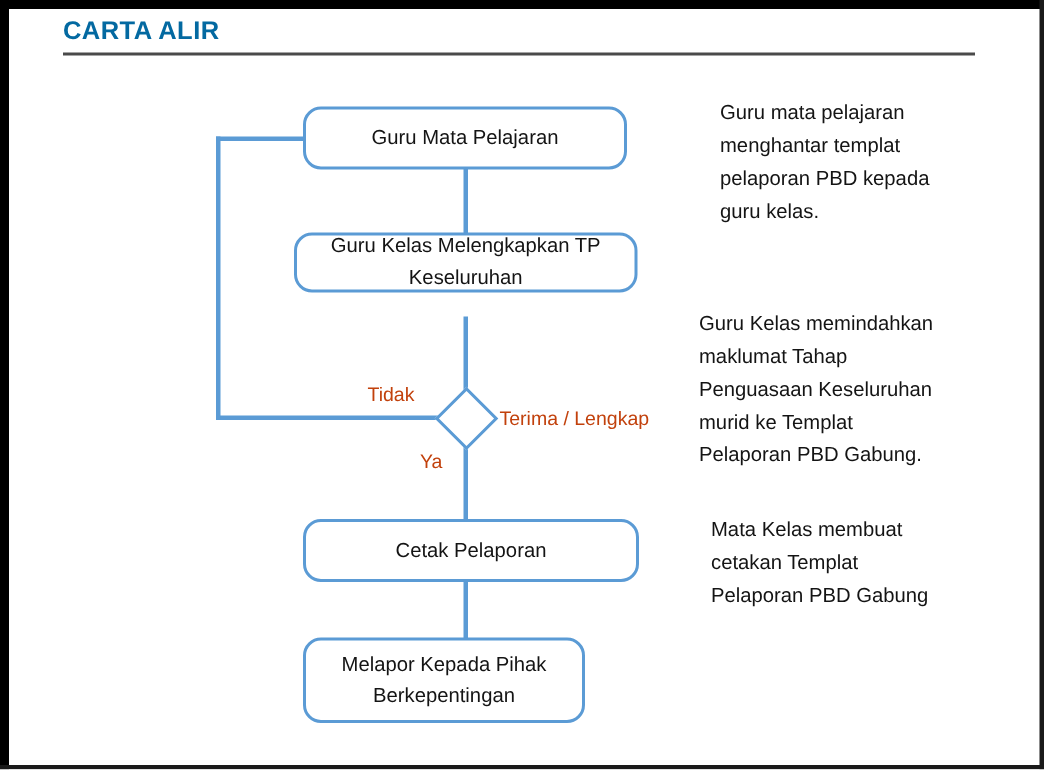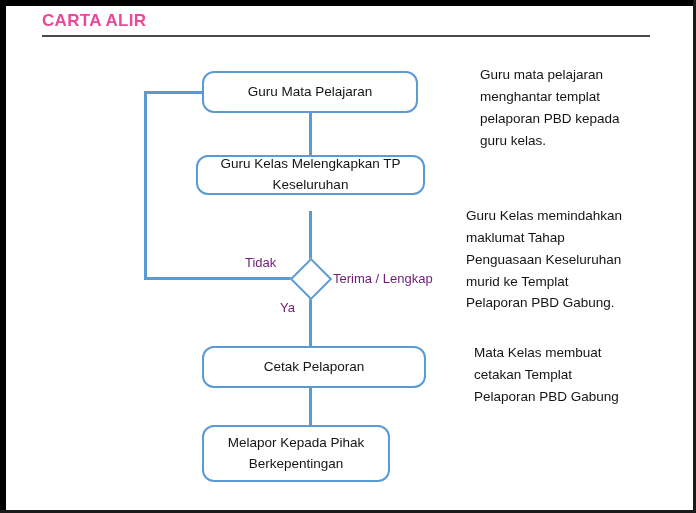--- a/index.html
+++ b/index.html
@@ -25,21 +25,21 @@
   #frame-right  { position:absolute; left:693px;top:0;   width:3px;   height:513px;background:#1a1a1a; }
 
   
   #title {
     position: absolute;
     left: 42px;
     top: 11px;
     font-size: 17px;
     font-weight: bold;
     letter-spacing: 0.3px;
-    color: #ec4899;
+    color: #0369a1;
     white-space: nowrap;
   }
   #title-rule {
     position: absolute;
     left: 42px;
     top: 35px;
     width: 608px;
     height: 2px;
     background: #4a4a4a;
   }
@@ -76,21 +76,21 @@
     height: 30px;
     box-sizing: border-box;
     border: 2px solid #5b9bd5;
     background: #ffffff;
     transform: rotate(45deg);
   }
 
   .edge-label {
     position: absolute;
     font-size: 13px;
-    color: #701a75;
+    color: #c2410c;
     white-space: nowrap;
   }
 
   
   .note {
     position: absolute;
     font-size: 13.5px;
     line-height: 1.62;
     color: #141414;
     width: 210px;

